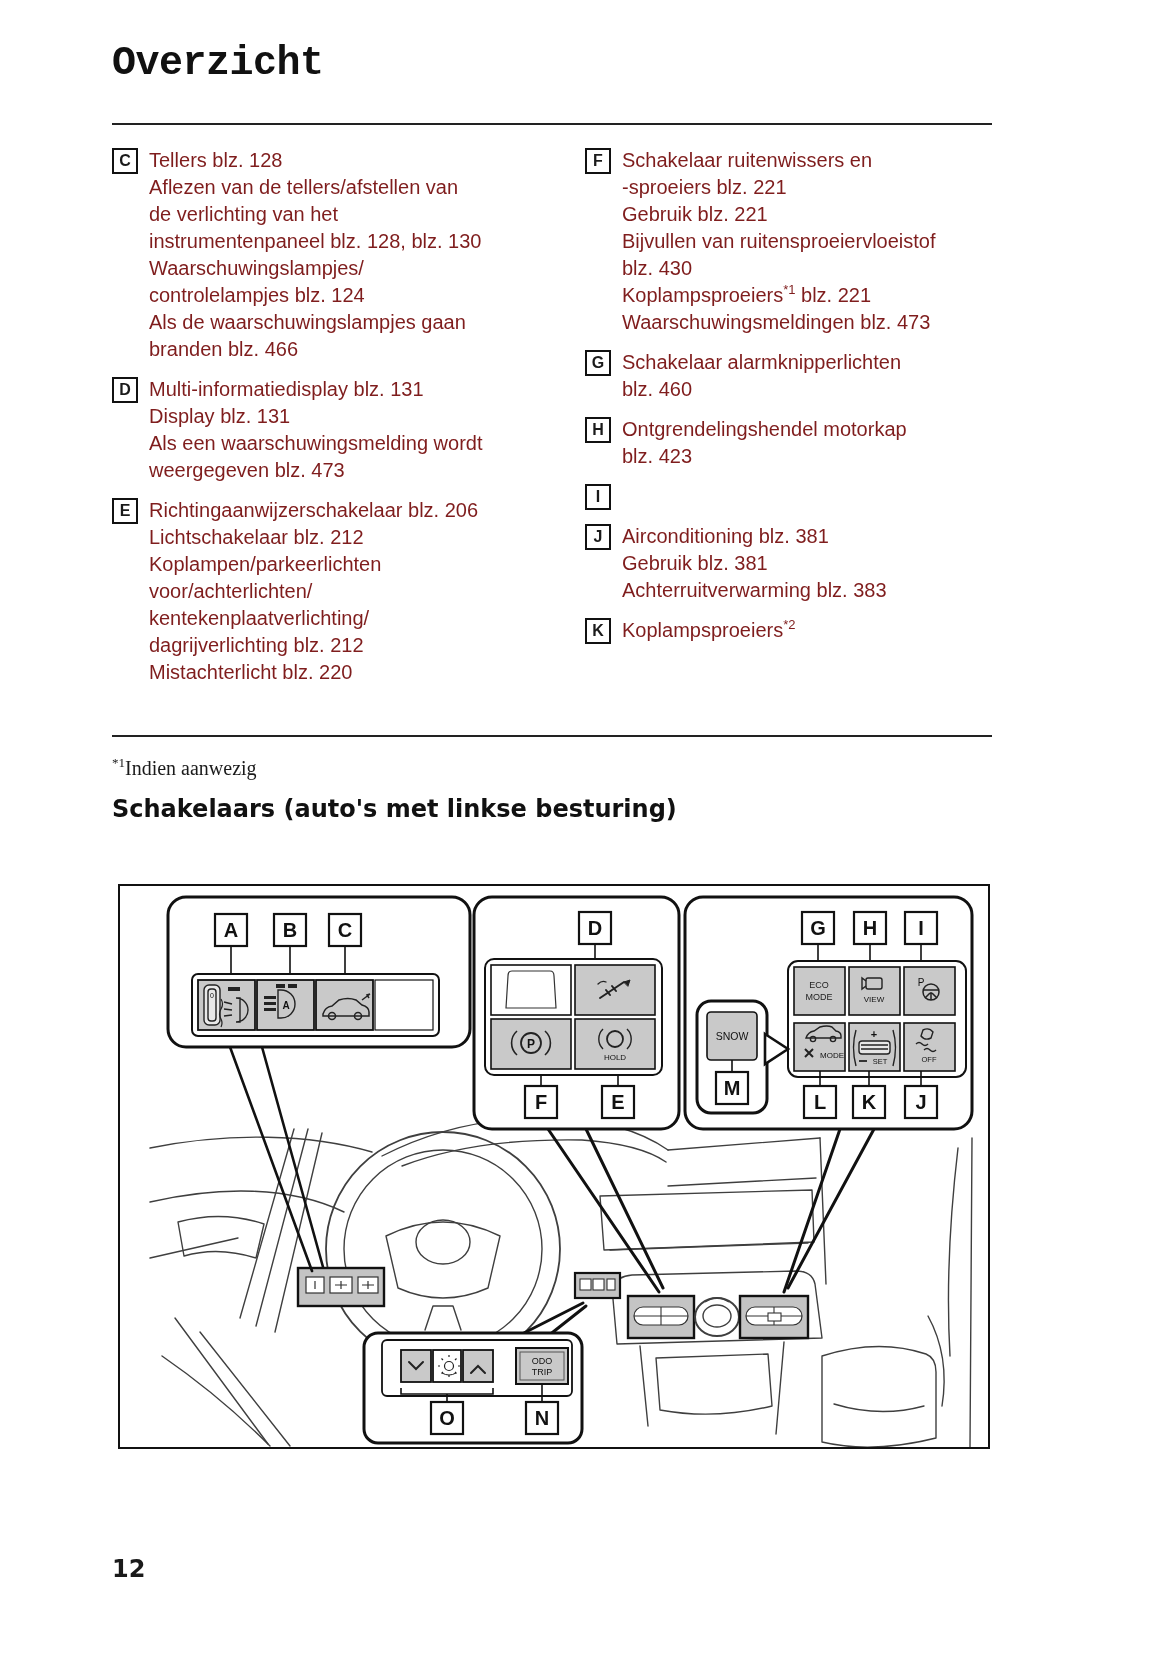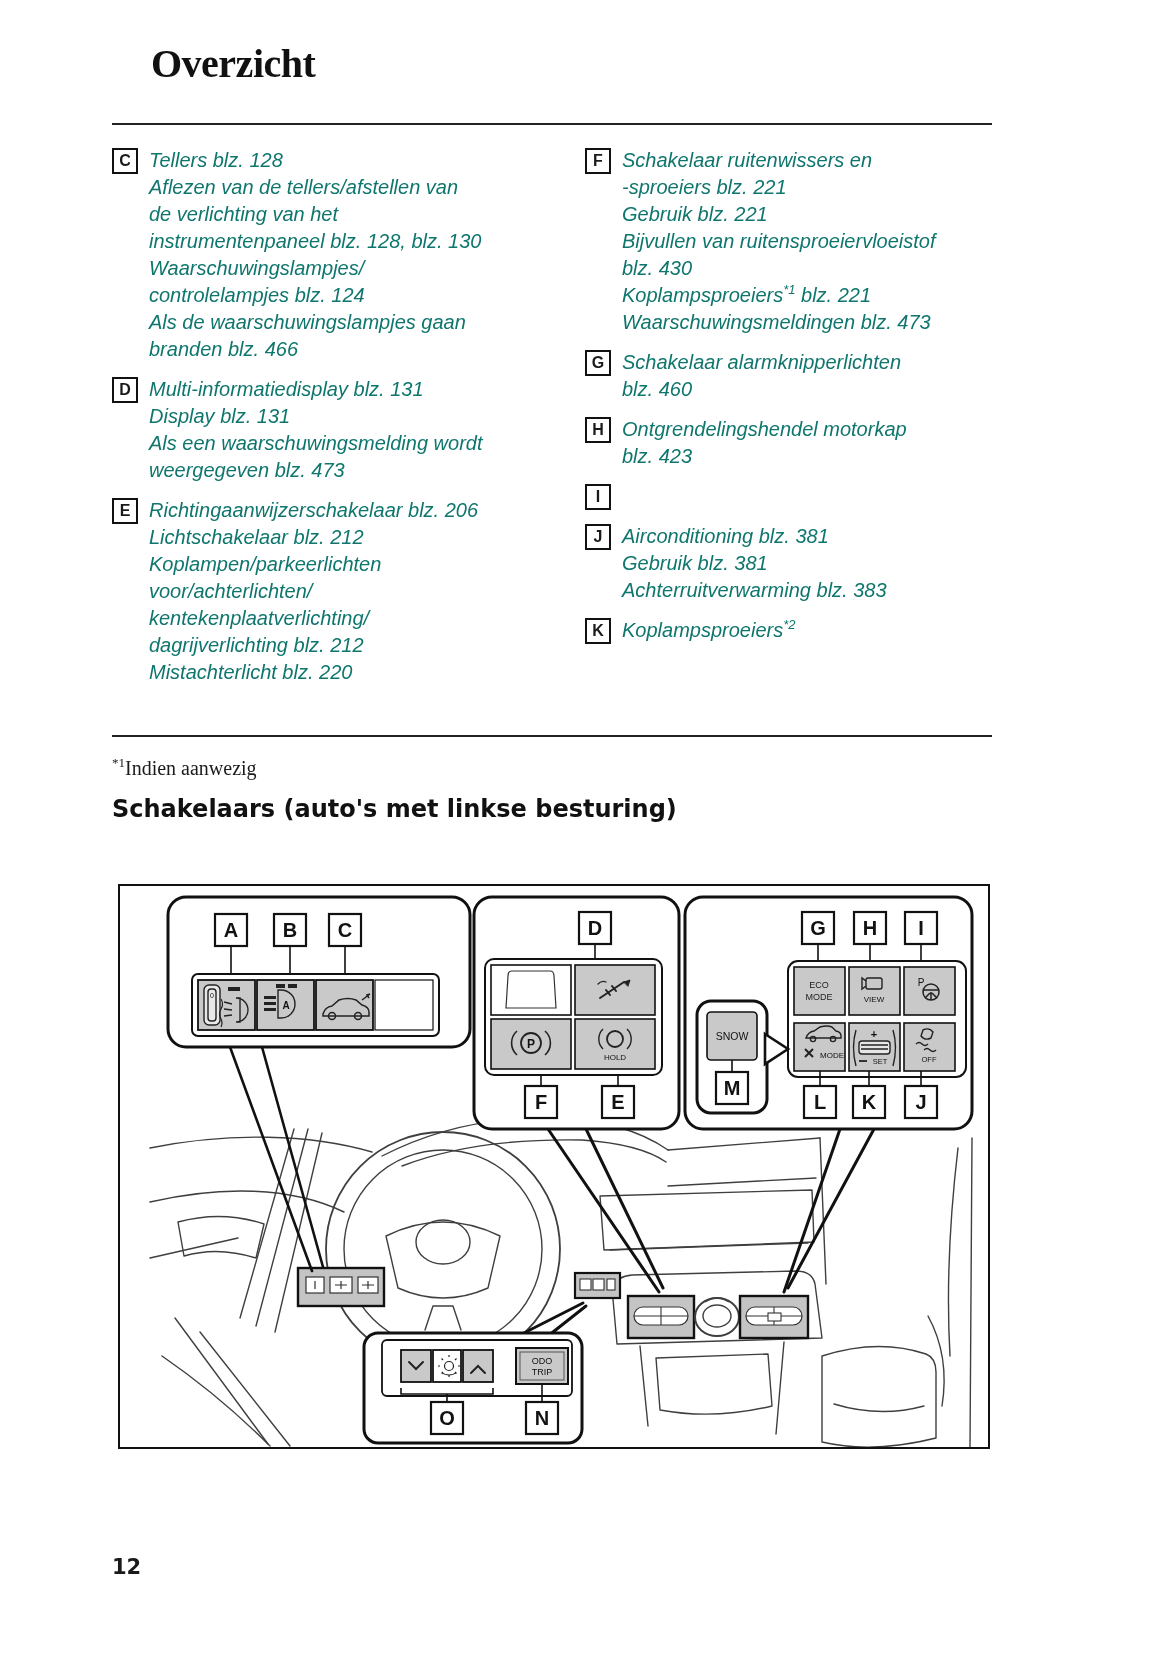--- a/index.html
+++ b/index.html
@@ -4,49 +4,49 @@
 <style>
   * { margin:0; padding:0; box-sizing:border-box; }
   html,body { background:#ffffff; }
   body {
     width:1165px; height:1653px; position:relative; overflow:hidden;
     font-family:"Liberation Sans", sans-serif; color:#1a1a1a;
   }
   .page { padding:42px 173px 0 112px; }
   h1.title {
     font-size:40px; line-height:44px; font-weight:bold; letter-spacing:-0.5px;
-    font-family:Liberation Serif, serif; color:#111;margin-left:39px;
+    font-family:Liberation Mono, monospace; color:#111;
   }
   .rule { border:none; border-top:2px solid #222; width:880px; }
   .rule-1 { margin-top:37px; }
   .rule-2 { margin-top:36px; }
   .columns { display:flex; margin-top:22px; }
   .col-left  { width:446px; flex:0 0 446px; }
   .col-right { width:407px; flex:0 0 407px; margin-left:27px; }
   .entry { display:flex; align-items:flex-start; margin-bottom:13px; }
   .tag {
     flex:0 0 26px; width:26px; height:26px; border:2px solid #111;
     font-size:16px; font-weight:bold; line-height:22px; text-align:center;
     margin-right:11px; margin-top:1px; background:#fff;
   }
-  .entry-text { font-size:20px; line-height:27px; white-space:pre-wrap; color:#0f766e;font-style:italic; }
+  .entry-text { font-size:20px; line-height:27px; white-space:pre-wrap; color:#7f1d1d; }
   .entry-text sup { font-size:13px; line-height:0; }
   .footnotes { margin-top:12px; }
   .footnote { font-size:20px; line-height:27px; margin-bottom:13px;font-family:Liberation Serif, serif; }
   .footnote sup { font-size:13px; }
   h2.section {
     font-size:24px; line-height:26px; font-weight:bold; margin-top:14px;
     font-family:"DejaVu Sans","Liberation Sans",sans-serif; color:#111;
   }
   .figure {
     margin-top:62px; margin-left:6px; width:872px; height:565px;
     border:2px solid #111; background:#fff;
   }
   .figure svg { display:block; }
-  .page-num { font-size:21px; font-weight:bold; margin-top:106px;
+  .page-num { font-size:24px; font-weight:bold; margin-top:106px;
     font-family:"DejaVu Sans","Liberation Sans",sans-serif; }
   
   text { font-family:"Liberation Sans",sans-serif; fill:#111; }
   .cap { font-weight:bold; font-size:20px; }
   .btxt { font-size:9px; fill:#222; }
 </style>
 </head>
 <body>
 
 <div class="page">

